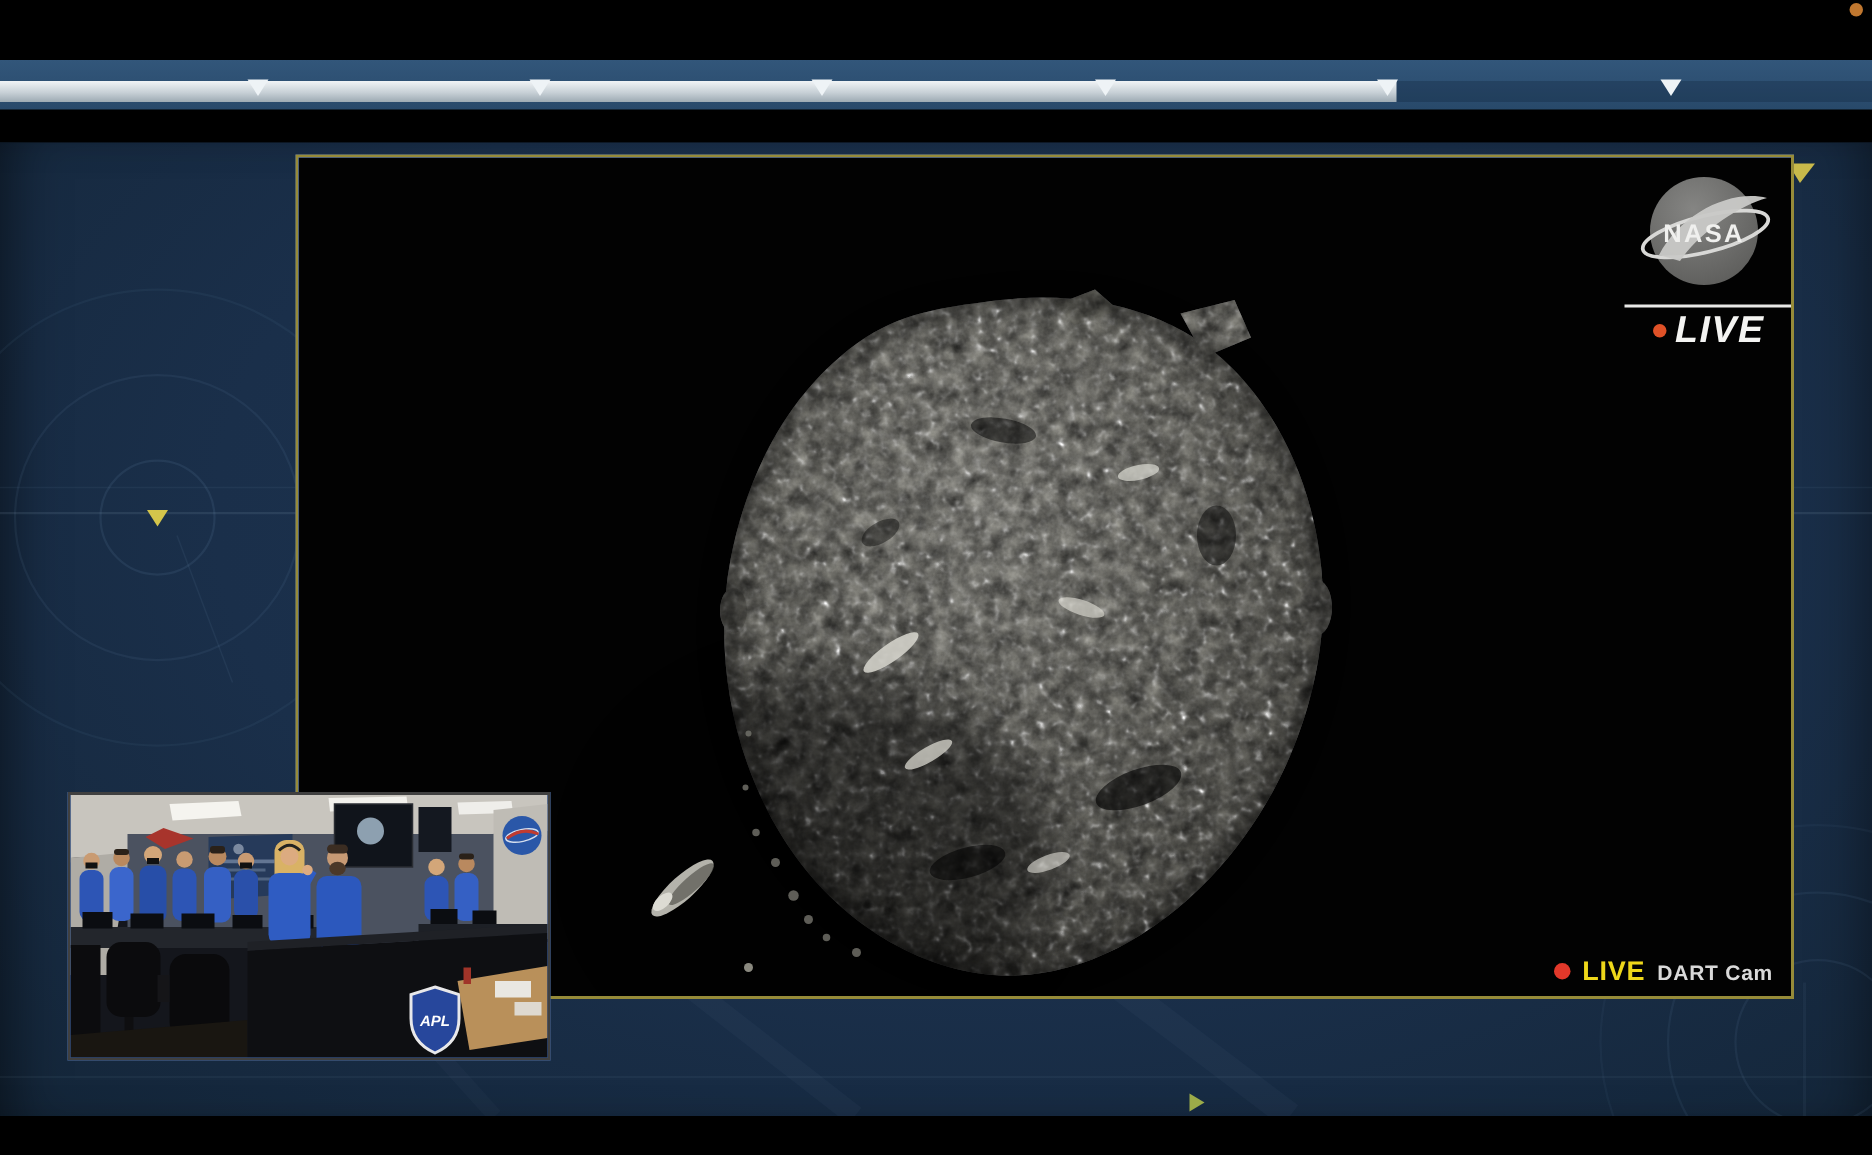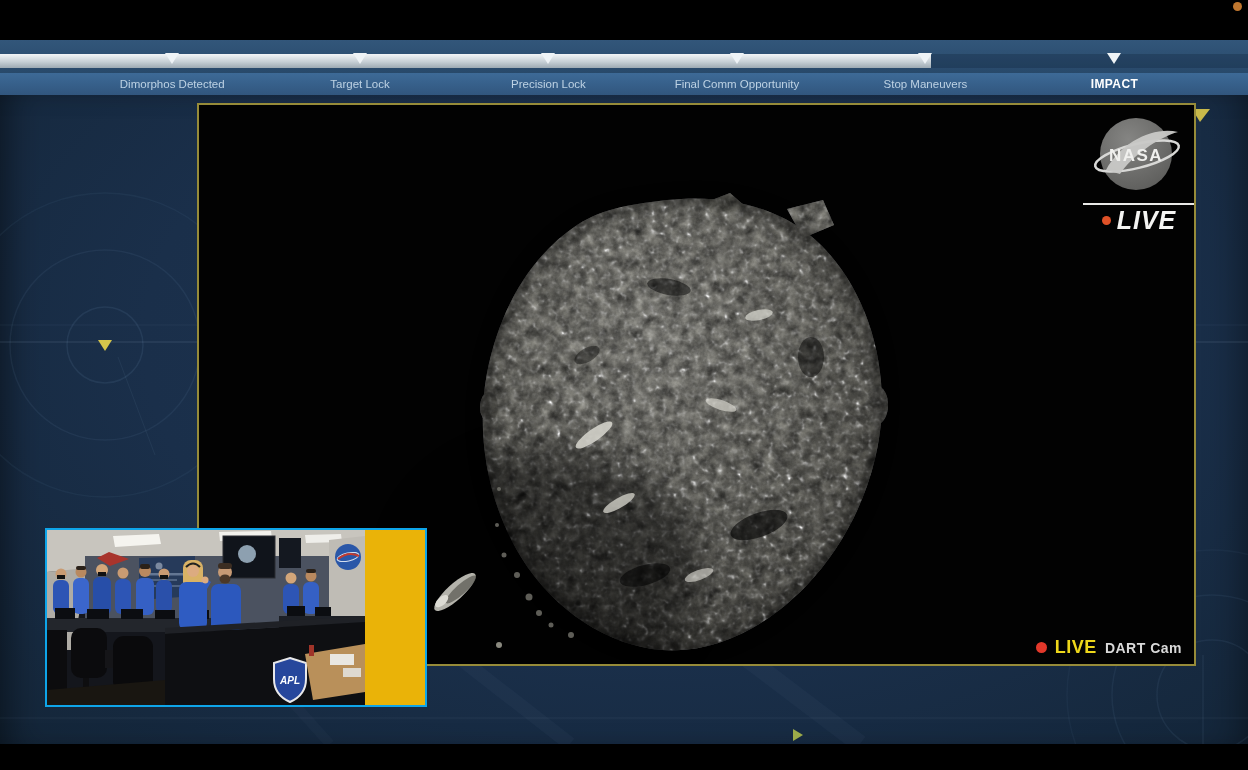--- a/index.html
+++ b/index.html
@@ -41,22 +41,22 @@
   .bug-dot{width:9px;height:9px;border-radius:50%;background:#df5127;}
   .bug-live-text{color:#f4f4f2;font-size:25px;font-weight:bold;font-style:italic;letter-spacing:1px;}
 
   
   .caption{position:absolute;right:12px;bottom:6px;display:flex;align-items:center;gap:8px;z-index:3;}
   .cap-dot{width:11px;height:11px;border-radius:50%;background:#e2382a;}
   .cap-live{color:#eed71a;font-size:18px;font-weight:bold;letter-spacing:.5px;}
   .cap-cam{color:#d9d9d9;font-size:14px;font-weight:600;letter-spacing:.5px;}
 
   
-  .pip{position:absolute;left:45px;top:528px;width:382px;height:179px;box-sizing:border-box;
-       border:2px solid #0ea5e9;background:#eab308;z-index:4;}
+  .pip{position:absolute;left:45px;top:528px;width:322px;height:179px;box-sizing:border-box;
+       border:2px solid #404040;background:#3b82f6;z-index:4;}
   .pip svg{display:block;}
 
   
   .rec-dot{position:absolute;left:1233px;top:2px;width:9px;height:9px;border-radius:50%;
            background:#c0772f;z-index:5;}
 </style>
 </head>
 <body>
 
 <div class="stage">
@@ -64,30 +64,20 @@
   <div class="tl-upper">
     <div class="tl-track"></div>
     <div class="tl-fill" style="width: 74.6%;"></div>
     <div>
         <div class="tl-marker" style="left: 13.8%;"></div>
         <div class="tl-marker" style="left: 28.85%;"></div>
         <div class="tl-marker" style="left: 43.95%;"></div>
         <div class="tl-marker" style="left: 59.05%;"></div>
         <div class="tl-marker" style="left: 74.15%;"></div>
         <div class="tl-marker" style="left: 89.3%;"></div>
-      </div>
-  </div>
-  <div class="tl-band">
-    <div>
-        <div class="tl-label" style="left: 13.8%;">Dimorphos Detected</div>
-        <div class="tl-label" style="left: 28.85%;">Target Lock</div>
-        <div class="tl-label" style="left: 43.95%;">Precision Lock</div>
-        <div class="tl-label" style="left: 59.05%;">Final Comm Opportunity</div>
-        <div class="tl-label" style="left: 74.15%;">Stop Maneuvers</div>
-        <div class="tl-label hl" style="left: 89.3%;">IMPACT</div>
       </div>
   </div>
 
   <div class="main-area">
     <svg class="deco" width="1248" height="649" viewBox="0 0 1248 649">
       <line x1="0" y1="230" x2="1248" y2="230" stroke="rgba(170,200,230,0.06)" stroke-width="1"></line>
       <line x1="0" y1="247" x2="1248" y2="247" stroke="rgba(190,215,240,0.10)" stroke-width="1.5"></line>
       <circle cx="105" cy="250" r="38" fill="none" stroke="rgba(140,180,220,0.10)" stroke-width="1.5"></circle>
       <circle cx="105" cy="250" r="95" fill="none" stroke="rgba(140,180,220,0.08)" stroke-width="1.5"></circle>
       <circle cx="105" cy="250" r="152" fill="none" stroke="rgba(140,180,220,0.06)" stroke-width="1.5"></circle>

